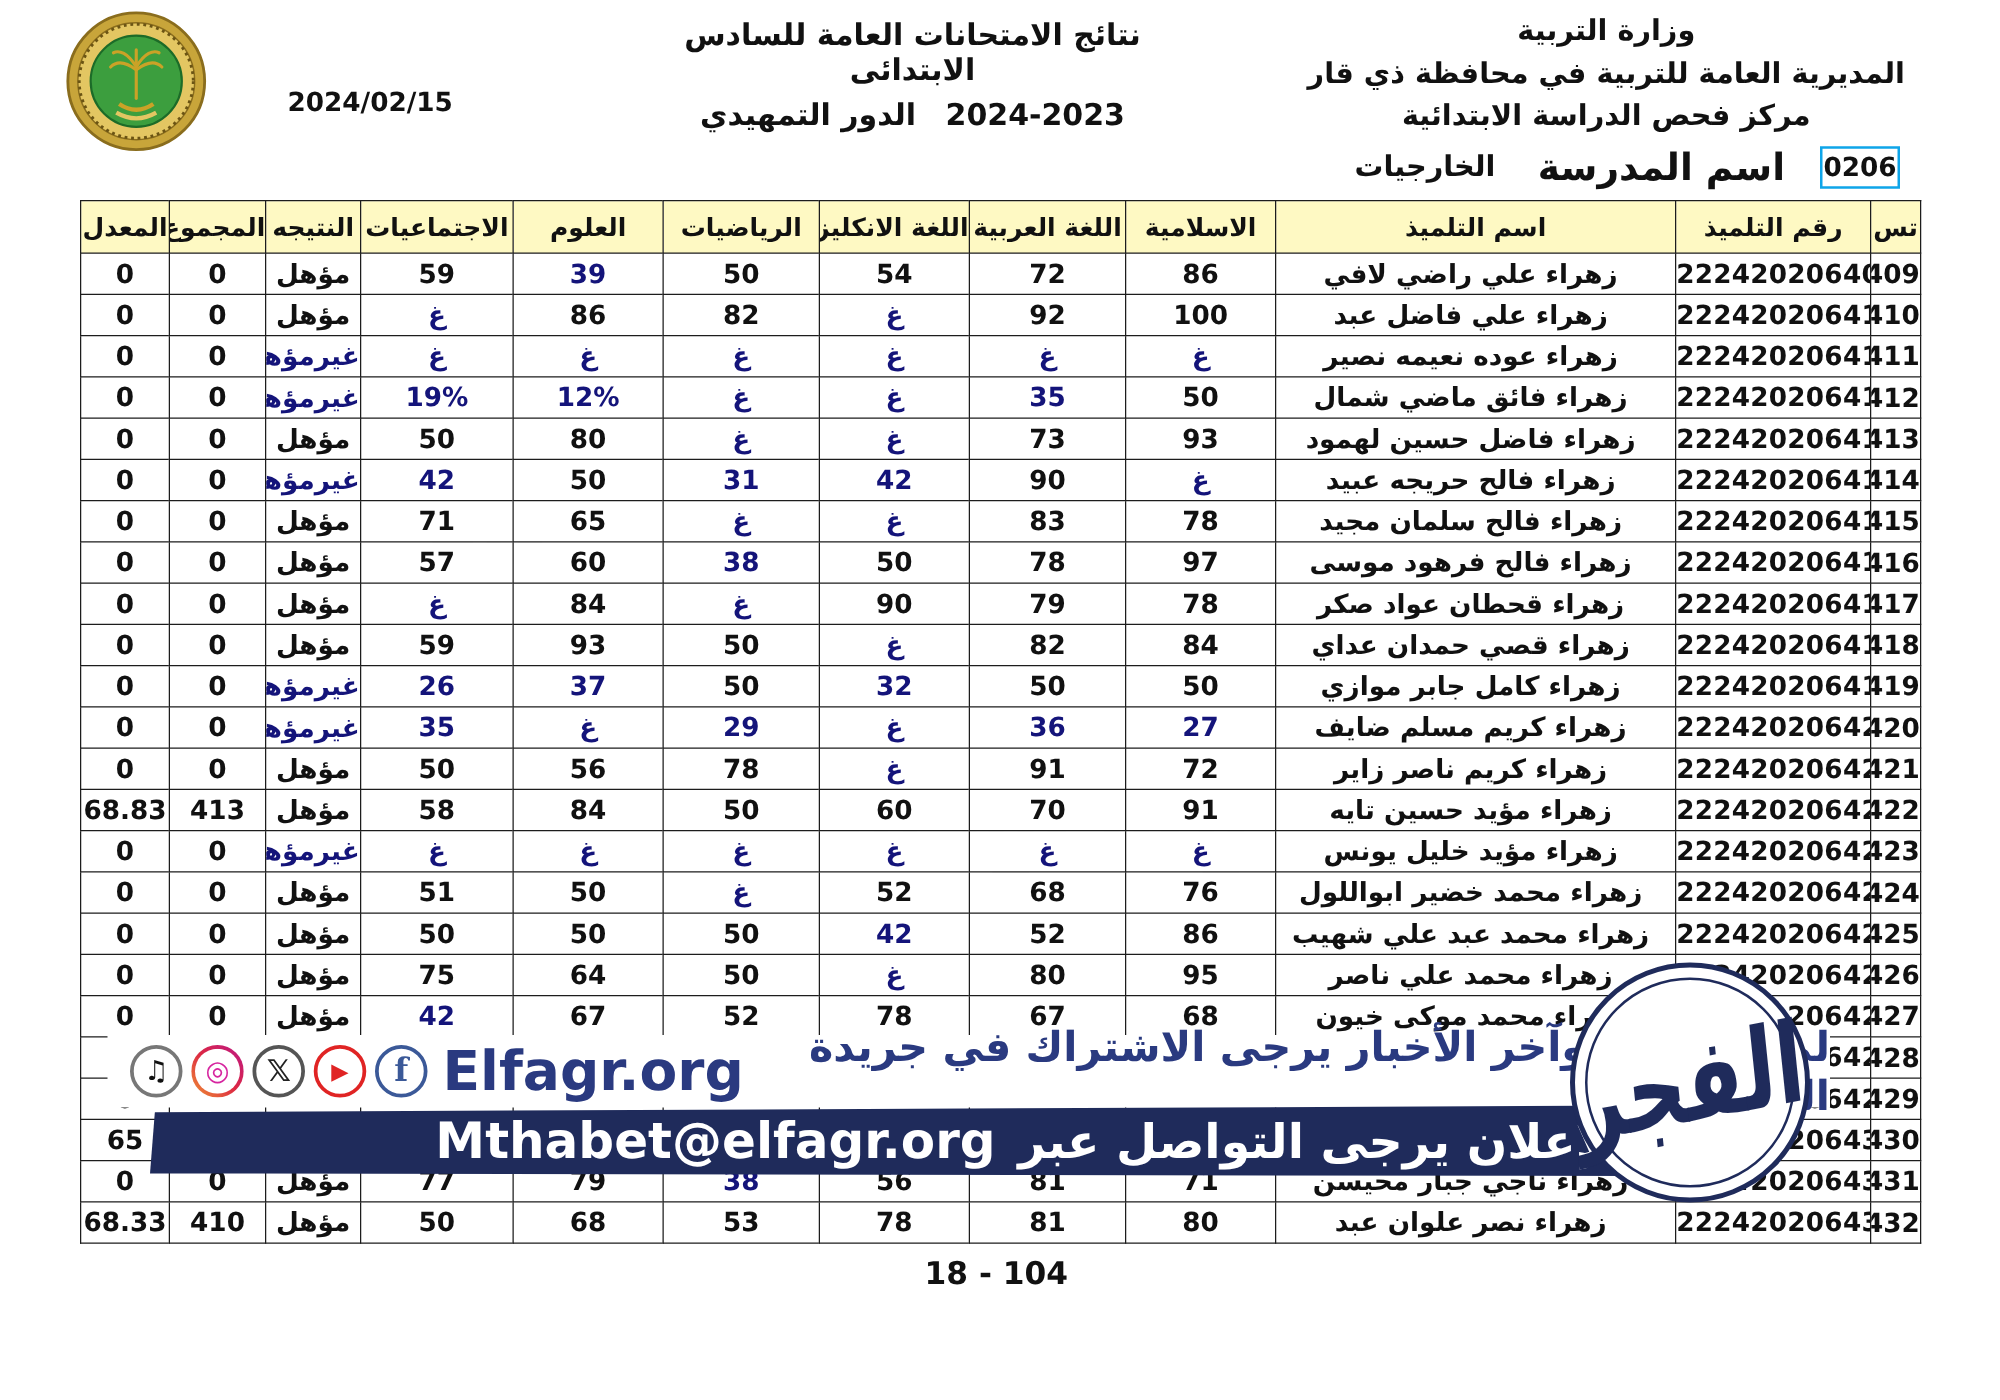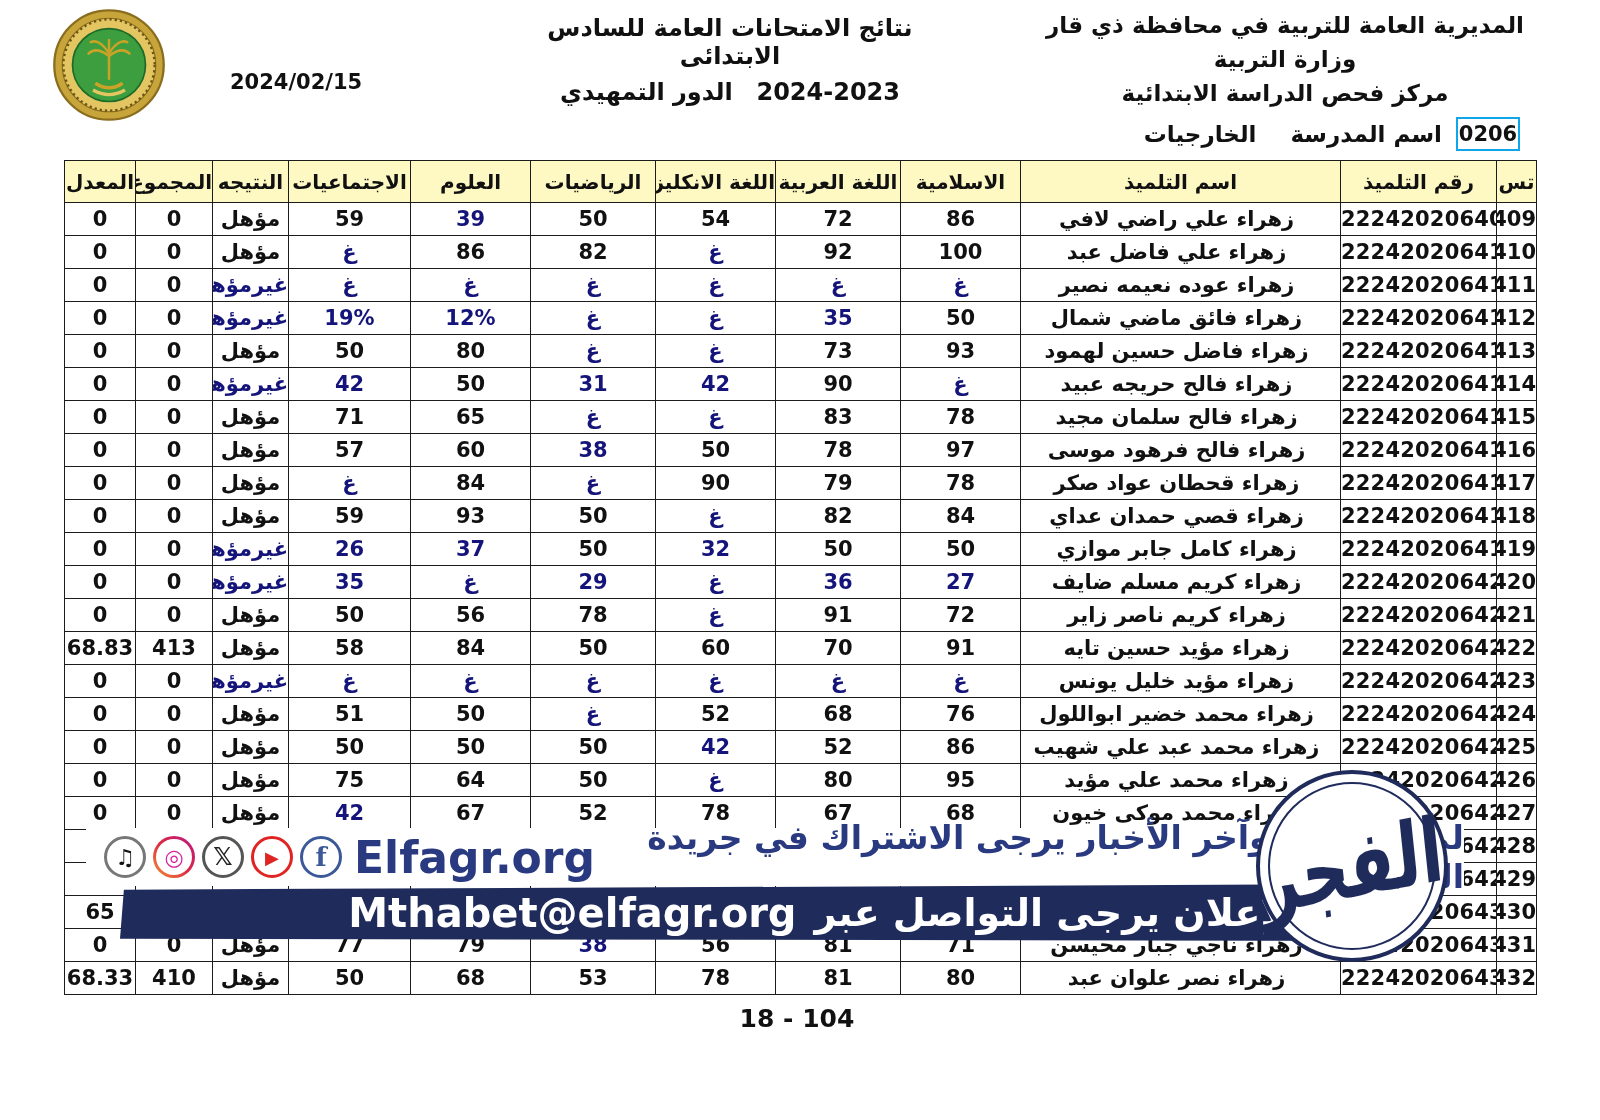--- a/index.html
+++ b/index.html
@@ -12,21 +12,21 @@
 
   
   .emblem { position:absolute; left:52px; top:8px; width:114px; height:114px; }
   .date { position:absolute; left:188px; top:70px; font-size:21px; direction:ltr;margin-left:42px; }
   .title-block { position:absolute; left:520px; top:14px; width:420px; text-align:center; direction:rtl; }
   .title-line1 { font-size:24px; }
   .title-line2 { display:flex; direction:rtl; justify-content:space-between; padding:8px 40px 0 40px; font-size:24px; }
   .ministry-block { position:absolute; left:1040px; top:8px; width:490px; text-align:center; direction:rtl; font-size:23px; line-height:34px; }
   .school-row { position:absolute; left:1000px; top:116px; width:520px; height:36px; direction:rtl; display:flex; align-items:center; }
   .school-code-box { width:64px; height:34px; border:2px solid #0ea5e9; display:flex; align-items:center; justify-content:center; font-size:21px; direction:ltr; }
-  .school-label { font-size:23px; margin-right:14px; }
+  .school-label { font-size:30px; margin-right:28px; }
   .school-name { font-size:23px; margin-right:34px; }
 
   
   table.results {
     position:absolute; left:64px; top:160px; width:1472px;
     border-collapse:collapse; table-layout:fixed; direction:rtl;
   }
   table.results th, table.results td {
     border:1.6px solid #1c1c1c; text-align:center; vertical-align:middle;
     font-weight:bold; overflow:hidden; white-space:nowrap;
@@ -107,22 +107,22 @@
 
   <div class="title-block">
     <div class="title-line1">نتائج الامتحانات  العامة للسادس الابتدائى</div>
     <div class="title-line2">
       <span style="direction:ltr;">2024-2023</span>
       <span>الدور التمهيدي</span>
     </div>
   </div>
 
   <div class="ministry-block">
+    <div>وزارة التربية</div>
     <div>المديرية العامة للتربية في محافظة ذي قار</div>
-    <div>وزارة التربية</div>
     <div>مركز فحص الدراسة الابتدائية</div>
   </div>
 
   <div class="school-row">
     <div class="school-code-box">0206</div>
     <div class="school-label">اسم المدرسة</div>
     <div class="school-name">الخارجيات</div>
   </div>
 
   <div class="ghost" style="left:560px; top:196px;">Elfagr.org</div>
@@ -396,21 +396,21 @@
           <td class="c-math">50</td>
           <td class="c-sci">50</td>
           <td class="c-soc">50</td>
           <td class="c-res">مؤهل</td>
           <td class="c-total">0</td>
           <td class="c-avg">0</td>
         </tr>
         <tr>
           <td class="c-seq">426</td>
           <td class="c-num">222420206426</td>
-          <td class="c-name">زهراء محمد علي مؤيد</td>
+          <td class="c-name">زهراء محمد علي ناصر</td>
           <td class="c-isl">95</td>
           <td class="c-ara">80</td>
           <td class="c-eng hl">غ</td>
           <td class="c-math">50</td>
           <td class="c-sci">64</td>
           <td class="c-soc">75</td>
           <td class="c-res">مؤهل</td>
           <td class="c-total">0</td>
           <td class="c-avg">0</td>
         </tr>

